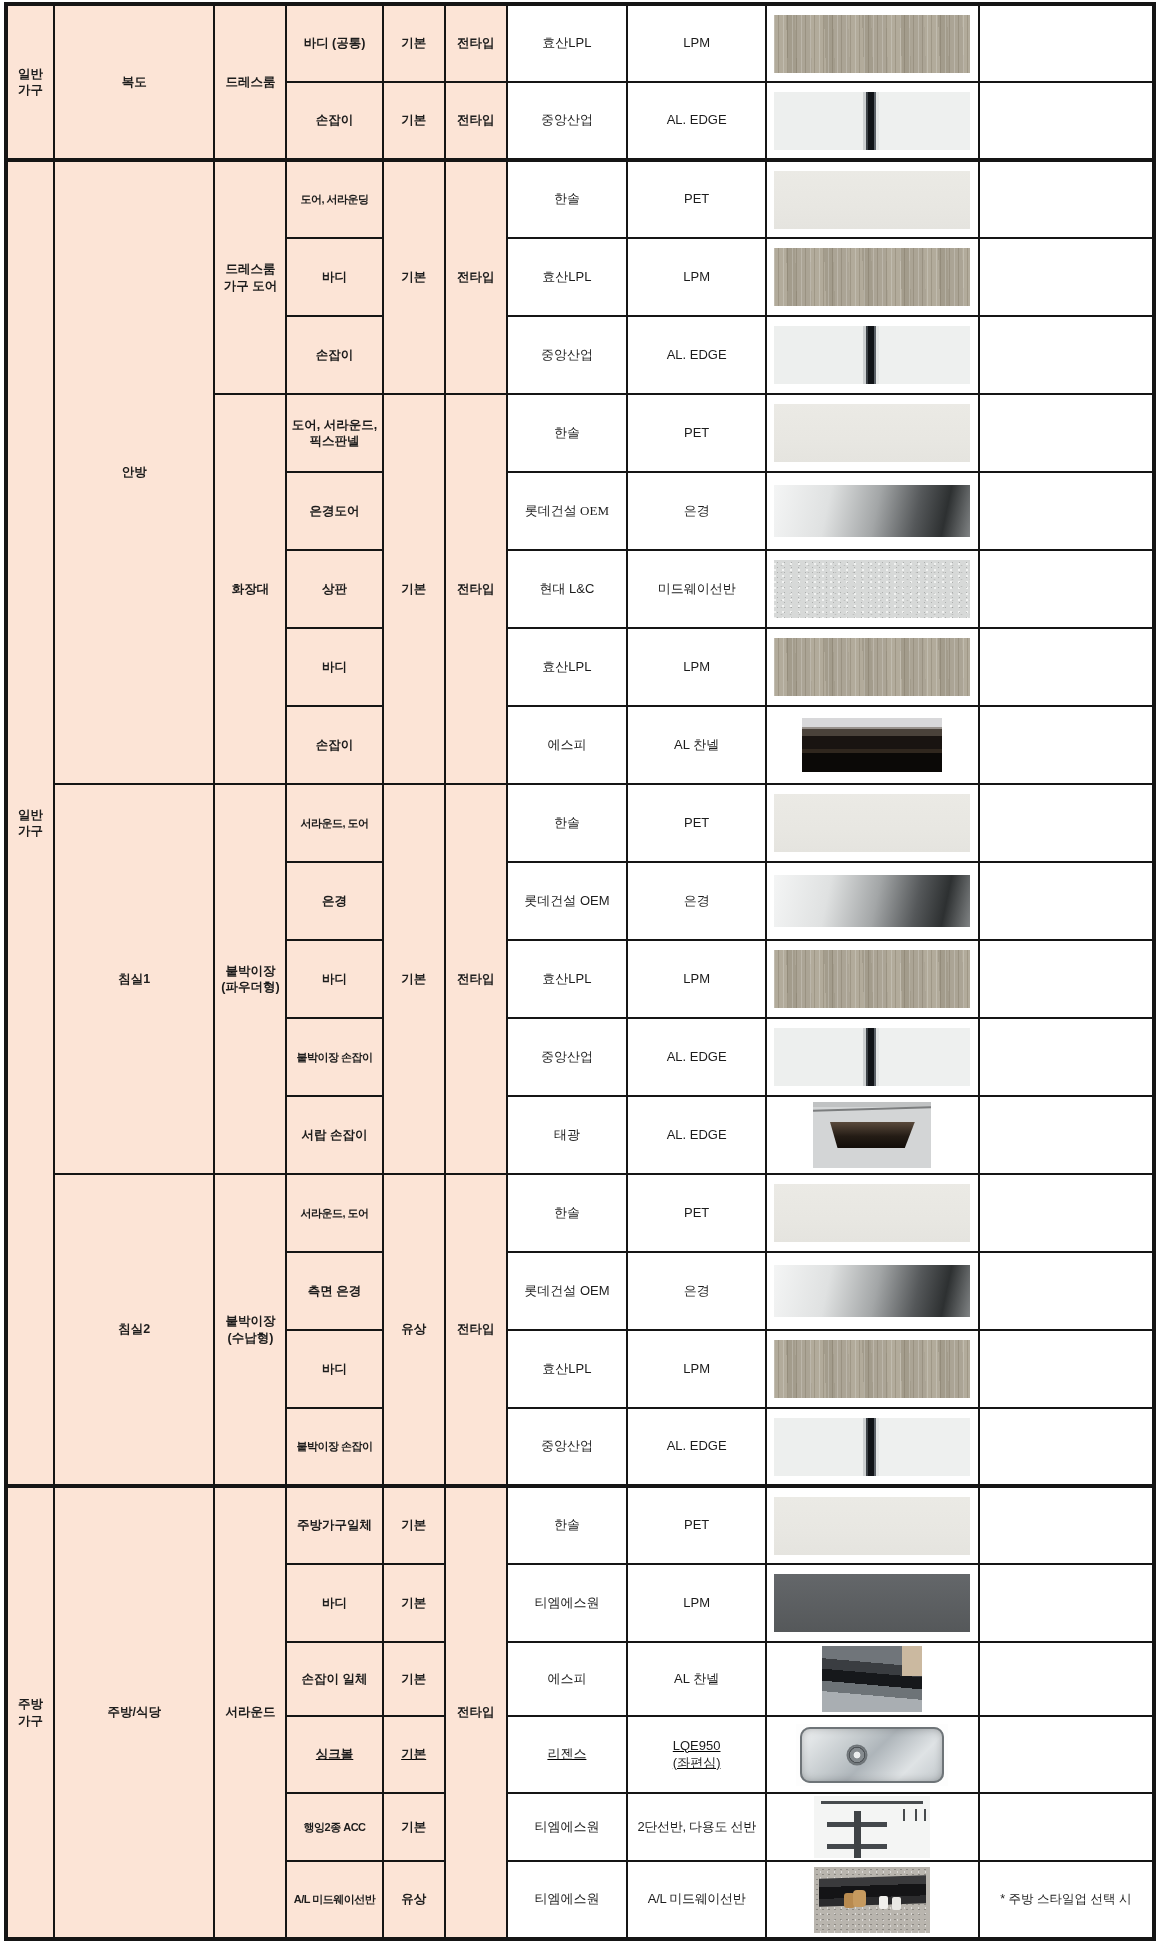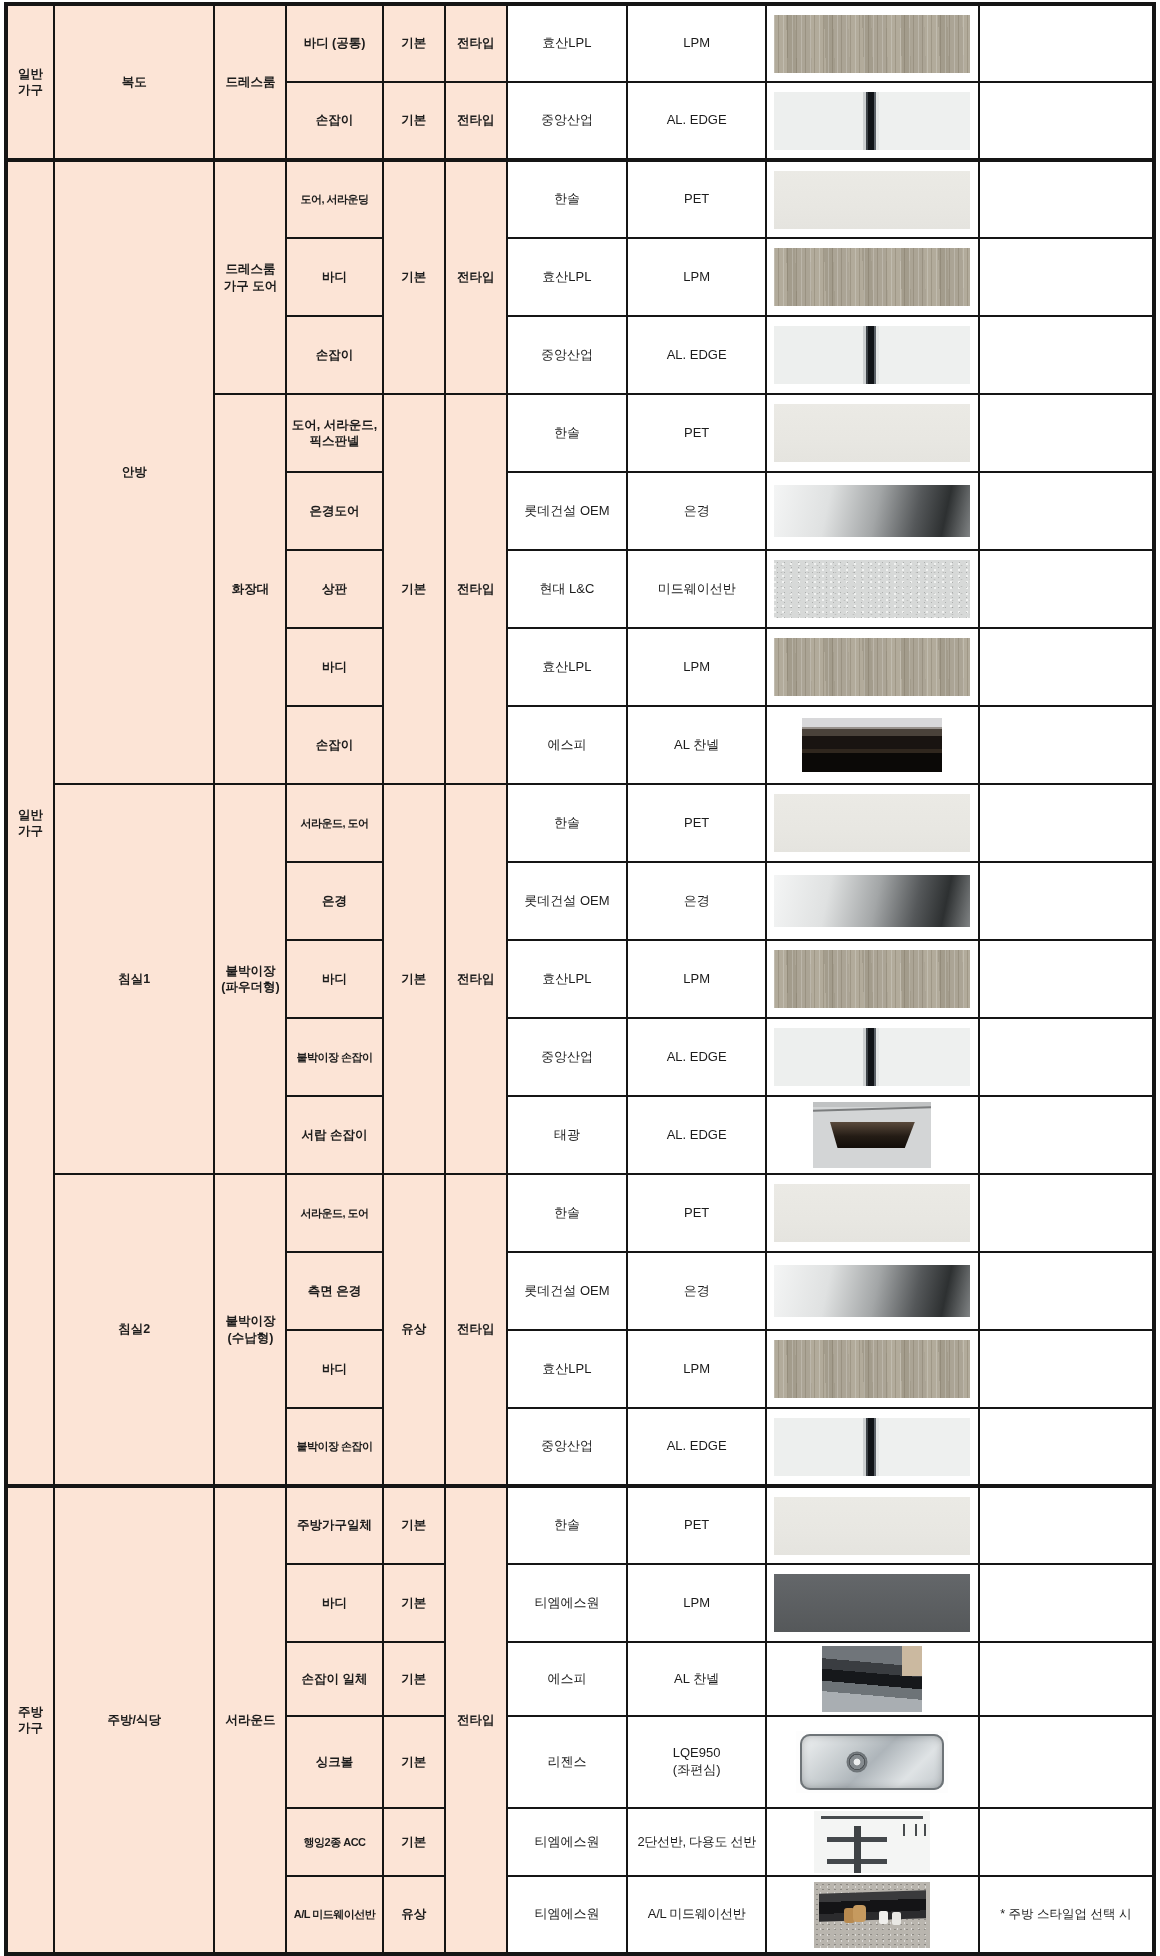--- a/index.html
+++ b/index.html
@@ -141,21 +141,21 @@
           <td rowspan="5" class="hd">화장대</td>
           <td class="hd">도어, 서라운드,
 픽스판넬</td>
           <td rowspan="5" class="hd">기본</td>
           <td rowspan="5" class="hd">전타입</td>
           <td class="wt">한솔</td>
           <td class="wt">PET</td>
           <td class="wt"><div class="sw sw-pet"></div></td>
           <td class="wt"></td>
         </tr>
-        <tr style="height: 78px;">
+        <tr style="height: 78px; font-family: Liberation Serif, serif;">
           <td class="hd">은경도어</td>
           <td class="wt">롯데건설 OEM</td>
           <td class="wt">은경</td>
           <td class="wt"><div class="sw sw-mirror"></div></td>
           <td class="wt"></td>
         </tr>
         <tr style="height: 78px;">
           <td class="hd">상판</td>
           <td class="wt">현대 L&amp;C</td>
           <td class="wt">미드웨이선반</td>
@@ -271,21 +271,21 @@
           <td class="wt"></td>
         </tr>
         <tr style="height: 74px;">
           <td class="hd">손잡이 일체</td>
           <td class="hd">기본</td>
           <td class="wt">에스피</td>
           <td class="wt">AL 찬넬</td>
           <td class="wt"><div class="sw sw-kchannel"></div></td>
           <td class="wt"></td>
         </tr>
-        <tr style="height: 92px;">
+        <tr style="height: 77px; text-decoration: underline;">
           <td class="hd">싱크볼</td>
           <td class="hd">기본</td>
           <td class="wt">리젠스</td>
           <td class="wt">LQE950
 (좌편심)</td>
           <td class="wt"><div class="sw sw-sink"></div></td>
           <td class="wt"></td>
         </tr>
         <tr style="height: 57px;">
           <td class="hd tight">행잉2종 ACC</td>

